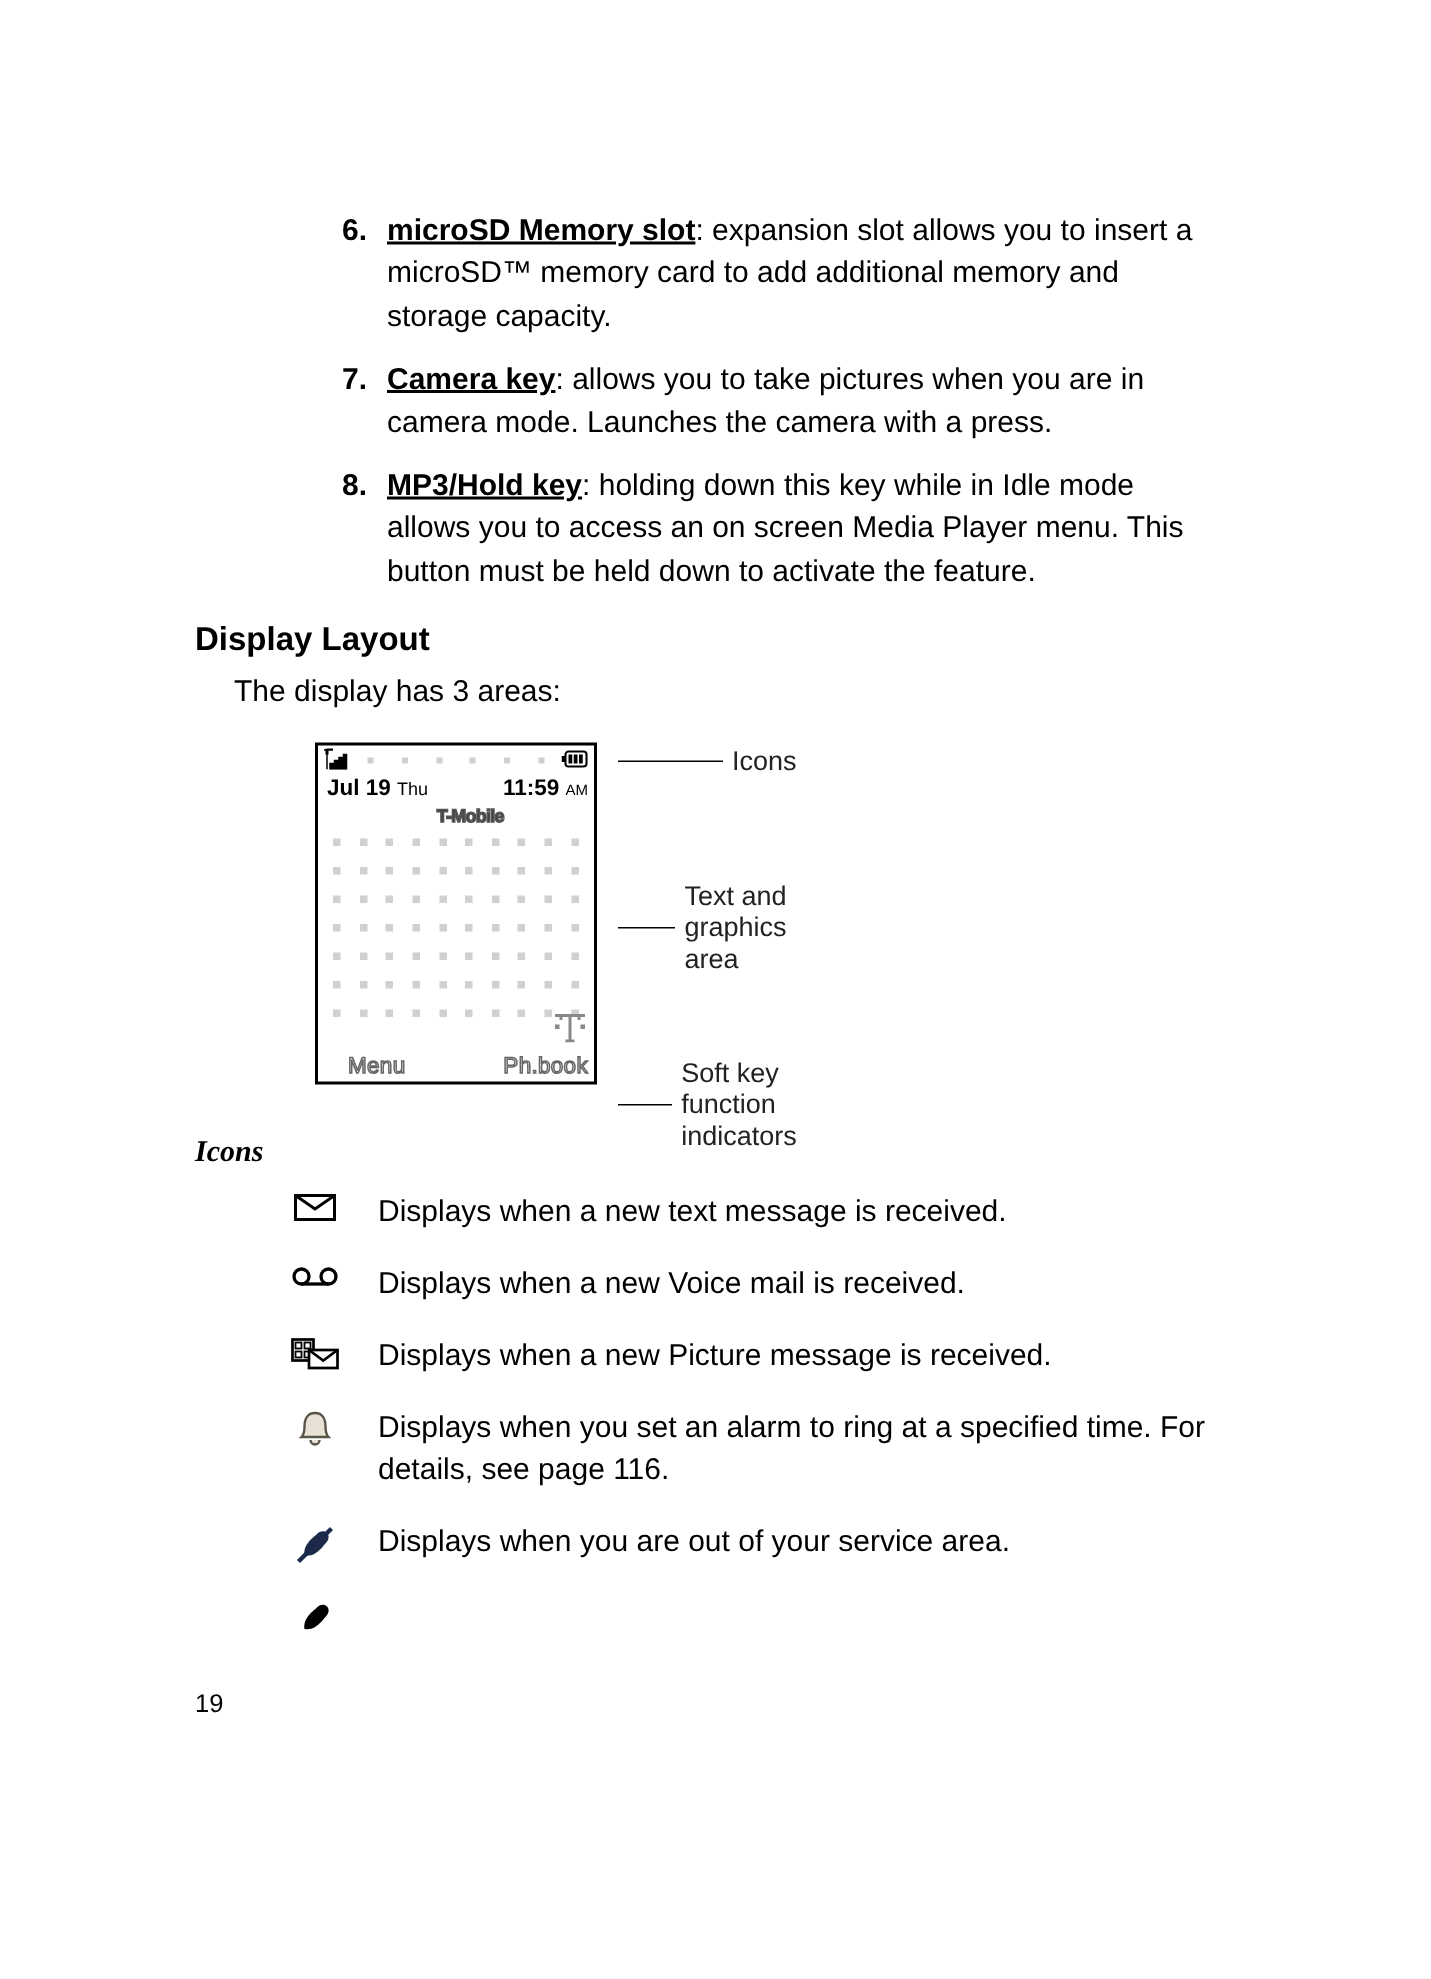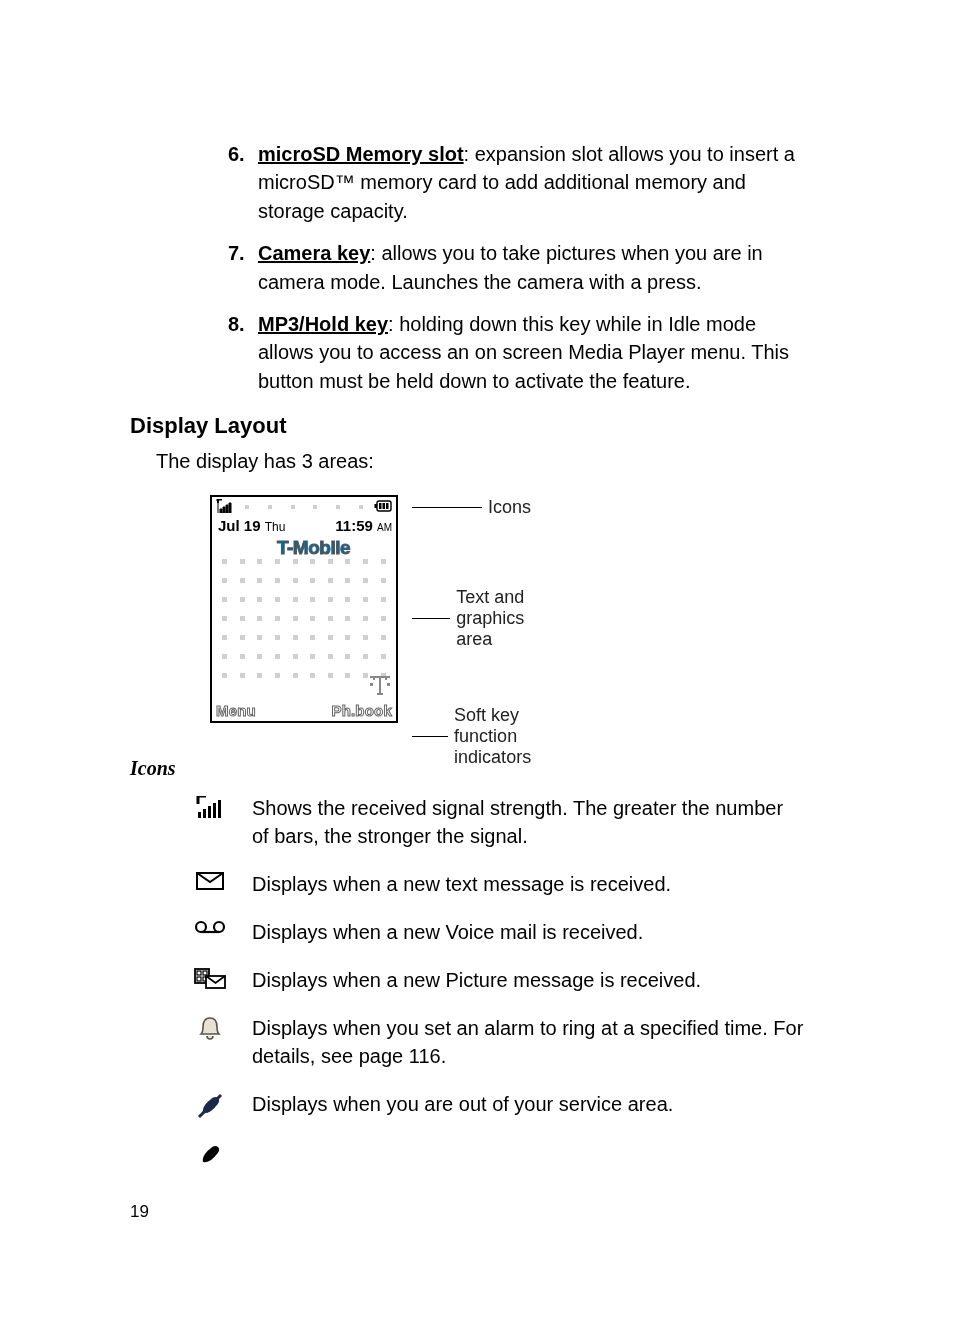--- a/index.html
+++ b/index.html
@@ -82,22 +82,22 @@
     display: flex;
     justify-content: space-between;
     padding: 0 4px 0 6px;
     align-items: baseline;
   }
   .phone .dateline .dow { font-weight: 400; font-size: 12px; }
   .phone .dateline .ampm { font-weight: 400; font-size: 10px; }
   .phone .carrier {
     font-family: "Arial Black", Arial, sans-serif;
     font-weight: 900;
-    font-size: 19px;
-    color: #0369a1;
+    font-size: 12px;
+    color: #404040;
     -webkit-text-stroke: 1px #555;
     letter-spacing: -0.5px;
     padding-left: 4px;
     height: 18px;
     margin-left: 15px;
   }
   .phone .mid-dots {
     position: absolute;
     left: 4px; right: 4px;
     display: flex;
@@ -108,25 +108,25 @@
   .phone .mid-dots .row { display: flex; justify-content: space-around; }
   .phone .mid-dots .row span { width:5px; height:5px; background:#d0d0d0; }
   .phone .tlogo {
     position: absolute;
     right: 6px;
     bottom: 26px;
     width: 20px; height: 20px;
   }
   .phone .softkeys {
     position: absolute;
-    left: 4px; right: 4px; bottom: 2px;
+    left: 20px; right: 4px; bottom: 2px;
     display: flex;
     justify-content: space-between;
     font-size: 15px;
-    font-weight: 700;
+    font-weight: 400;
     color: #fff;
     -webkit-text-stroke: 1px #666;
     letter-spacing: 0.2px;
   }
   .labels {
     position: relative;
     height: 228px;
     font-family: sans-serif;
     font-size: 18px;
     color: #222;
@@ -351,33 +351,20 @@
           <span class="line"></span>
           <span>Soft key function indicators</span>
         </div>
     </div>
   </div>
 
   <div class="h3">Icons</div>
 
   <div class="icon-table">
 
-    <div class="icon-row">
-      <div class="icon-cell">
-        <svg width="32" height="22" viewBox="0 0 32 22">
-            <path d="M4 0 L4 8 M4 0 L12 0" stroke="#000" stroke-width="3" fill="none"></path>
-            <rect x="4" y="16" width="3" height="6" fill="#000"></rect>
-            <rect x="9" y="13" width="3" height="9" fill="#000"></rect>
-            <rect x="14" y="10" width="3" height="12" fill="#000"></rect>
-            <rect x="19" y="7" width="3" height="15" fill="#000"></rect>
-            <rect x="24" y="4" width="3" height="18" fill="#000"></rect>
-          </svg>
-      </div>
-      <div class="icon-text">Shows the received signal strength. The greater the number of bars, the stronger the signal.</div>
-    </div>
 
     <div class="icon-row">
       <div class="icon-cell">
         <svg width="28" height="18" viewBox="0 0 28 18">
             <rect x="1" y="1" width="26" height="16" fill="none" stroke="#000" stroke-width="2"></rect>
             <path d="M1 1 L14 10 L27 1" fill="none" stroke="#000" stroke-width="2"></path>
           </svg>
       </div>
       <div class="icon-text">Displays when a new text message is received.</div>
     </div>

